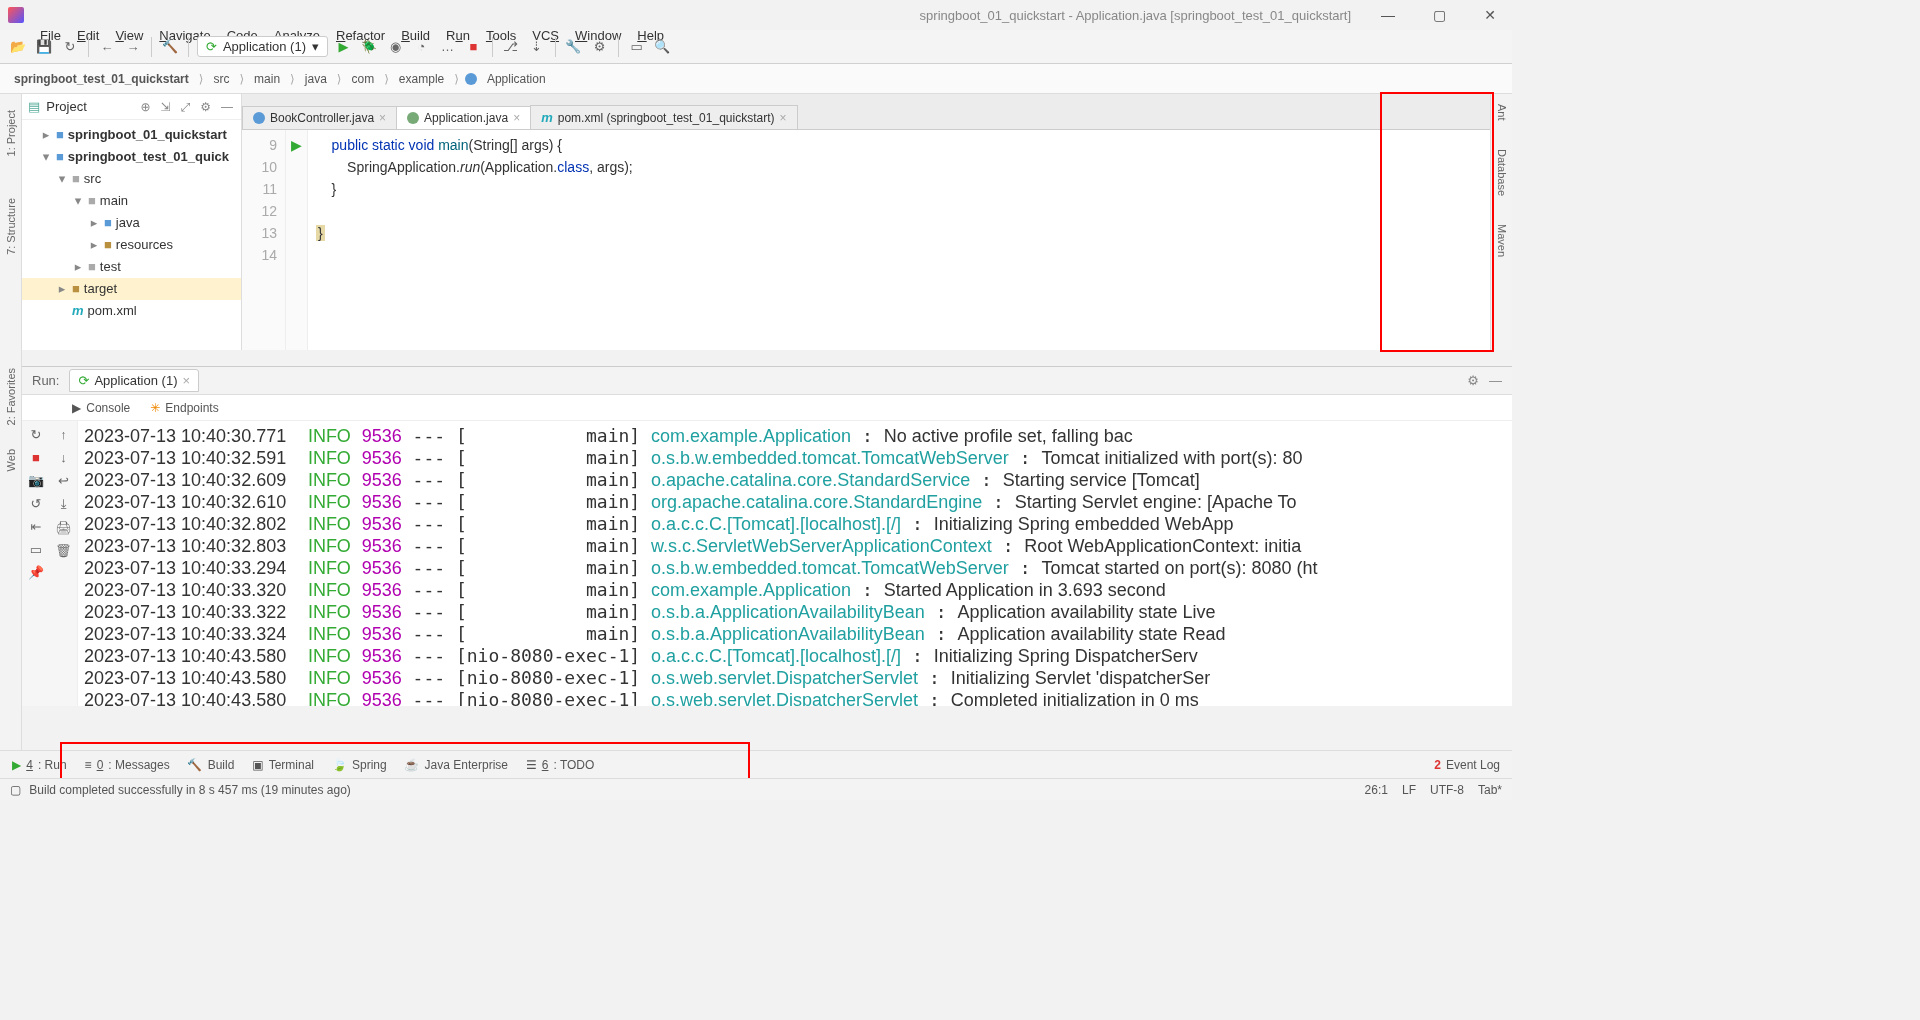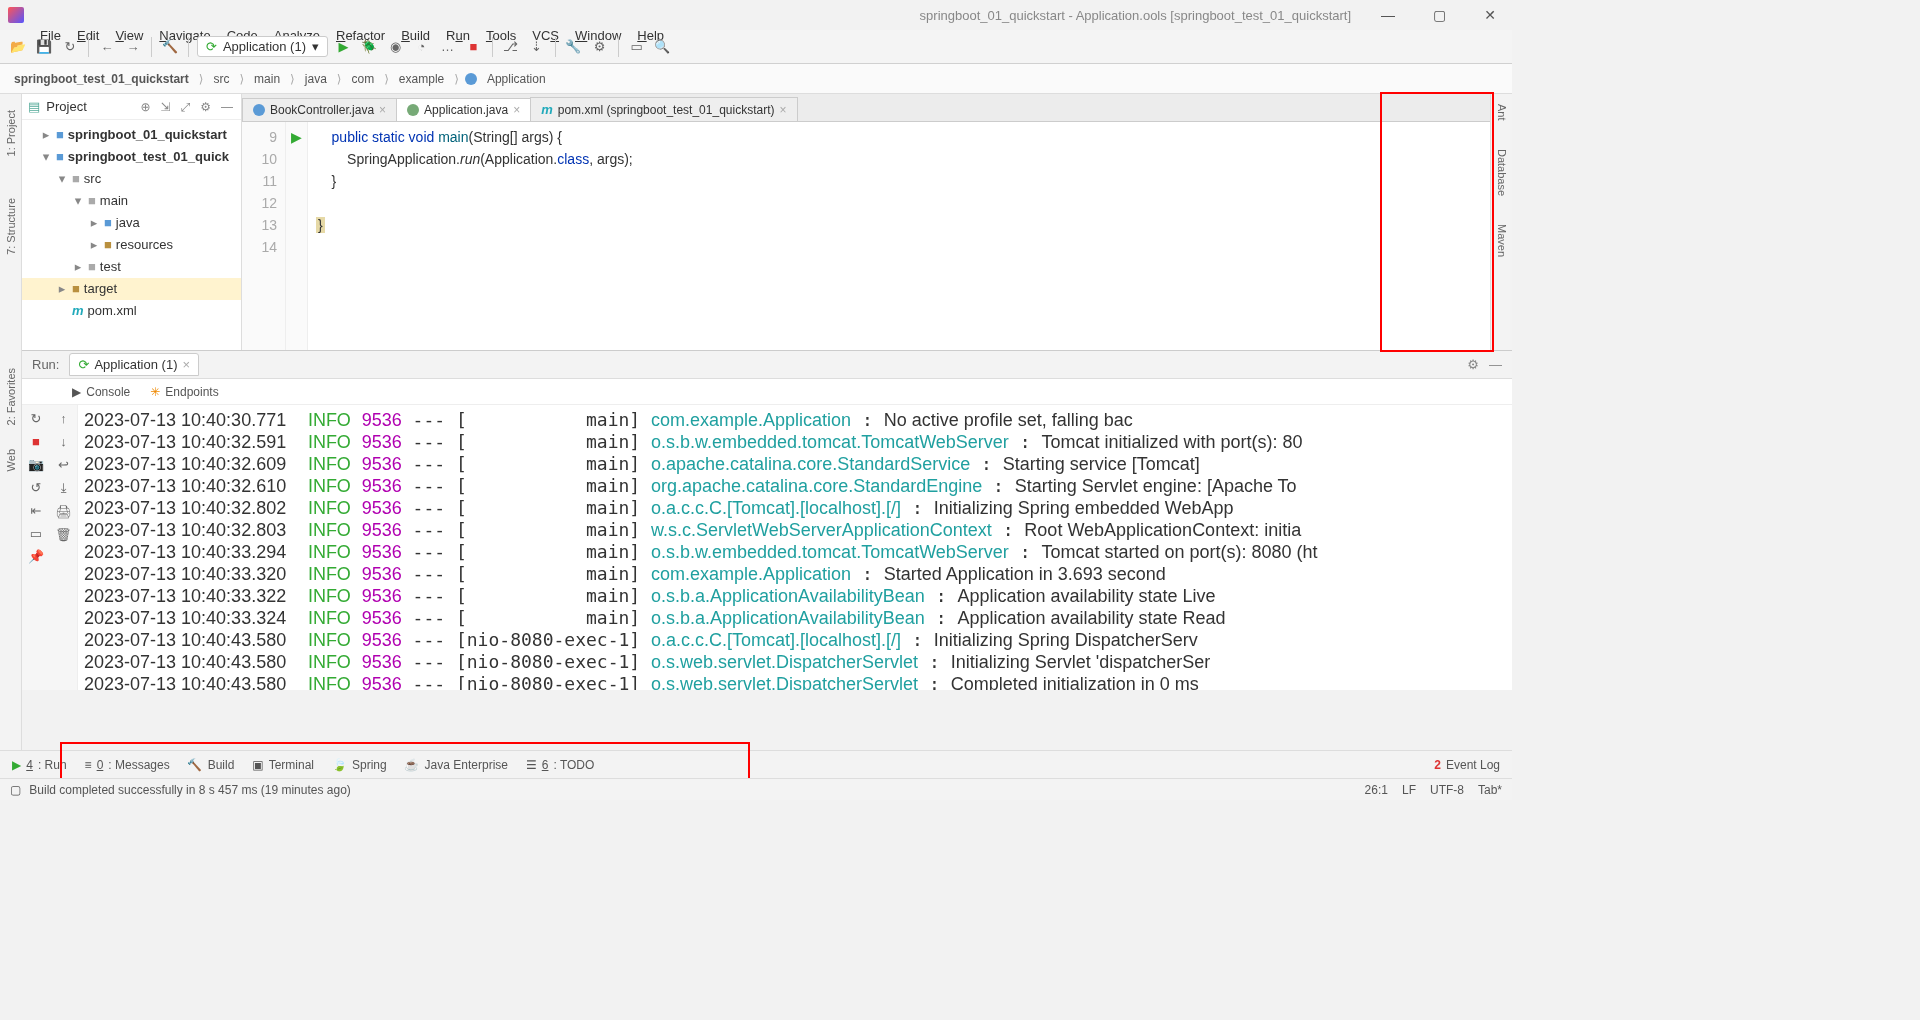--- a/index.html
+++ b/index.html
@@ -32,21 +32,21 @@
 .projhdr .sp{flex:1;}
 .projhdr .ico{color:#888; font-size:12px; padding:0 2px;}
 .tree{padding:4px 0; font-size:13px; line-height:22px;}
 .tree .row{display:flex; align-items:center; gap:4px; padding:0 4px;}
 .tree .ind1{padding-left:18px;} .tree .ind2{padding-left:34px;} .tree .ind3{padding-left:50px;} .tree .ind4{padding-left:66px;}
 .tree .exp{width:12px; display:inline-block; text-align:center; color:#888;}
 .tree .fld{color:#b9903f;} .tree .fldg{color:#aaa;} .tree .fldb{color:#5a9ad6;}
 .tree .bold{font-weight:bold;}
 .tree .sel{background:#fff3cf;}
 .editor { flex:1; background:#fff; display:flex; flex-direction:column;}
-.edtabs{height:28px; display:flex; align-items:flex-end; border-bottom:1px solid #ccc; background:#ececec;}
+.edtabs{height:36px; display:flex; align-items:flex-end; border-bottom:1px solid #ccc; background:#ececec;}
 .etab{padding:4px 10px; font-size:12px; display:flex; align-items:center; gap:5px; border:1px solid #ccc; border-bottom:none; margin-right:-1px; background:#eee;}
 .etab.active{background:#fff;}
 .etab .cls{color:#aaa;}
 .eico{width:12px;height:12px;border-radius:50%;display:inline-block;}
 .eico.c{background:#5a9ad6;} .eico.g{background:#7a7;} .eico.m{color:#2ab;font-weight:bold;font-style:italic;font-size:13px;width:auto;height:auto;}
 .code{display:flex; flex:1; font-family:Consolas,monospace; font-size:14px; line-height:22px; position:relative;}
 .gutter{width:44px; text-align:right; color:#aaa; padding:4px 8px 4px 0; background:#fafafa; border-right:1px solid #eee;}
 .rungut{width:22px; background:#fafafa; border-right:1px solid #eee; padding-top:4px; text-align:center;}
 .rungut .play{color:#3a3;}
 .codelines{padding:4px 8px; flex:1; white-space:pre;}
@@ -90,21 +90,21 @@
   <span class="mi"><u>N</u>avigate</span>
   <span class="mi"><u>C</u>ode</span>
   <span class="mi">Analy<u>z</u>e</span>
   <span class="mi"><u>R</u>efactor</span>
   <span class="mi"><u>B</u>uild</span>
   <span class="mi">R<u>u</u>n</span>
   <span class="mi"><u>T</u>ools</span>
   <span class="mi">VC<u>S</u></span>
   <span class="mi"><u>W</u>indow</span>
   <span class="mi"><u>H</u>elp</span>
-  <span class="title">springboot_01_quickstart - Application.ools [springboot_test_01_quickstart]</span>
+  <span class="title">springboot_01_quickstart - Application.java [springboot_test_01_quickstart]</span>
   <span class="winbtn">—</span>
   <span class="winbtn">▢</span>
   <span class="winbtn">✕</span>
 </div>
 
 <div class="toolbar">
   <span class="tbtn">📂</span>
   <span class="tbtn">💾</span>
   <span class="tbtn">↻</span>
   <span class="sep"></span>
@@ -264,21 +264,21 @@
   <div class="vtab">Database</div>
   <div class="vtab">Maven</div>
 </div>
 <div class="redbox" style="top:92px; right:18px; width:114px; height:260px;"></div>
 
 <div class="leftstripe2">
   <div class="vtab">2: Favorites</div>
   <div class="vtab">Web</div>
 </div>
 
-<div class="runpanel" style="margin-left:22px;">
+<div class="runpanel" style="margin-left:22px;margin-top:16px;">
   <div class="runhdr">
     <span class="lab">Run:</span>
     <div class="rtab">
         <span class="green">⟳</span>
         <span>Application (1)</span>
         <span class="x">×</span>
       </div>
     <span class="sp"></span>
     <span class="gear">⚙</span>
     <span class="gear">—</span>

